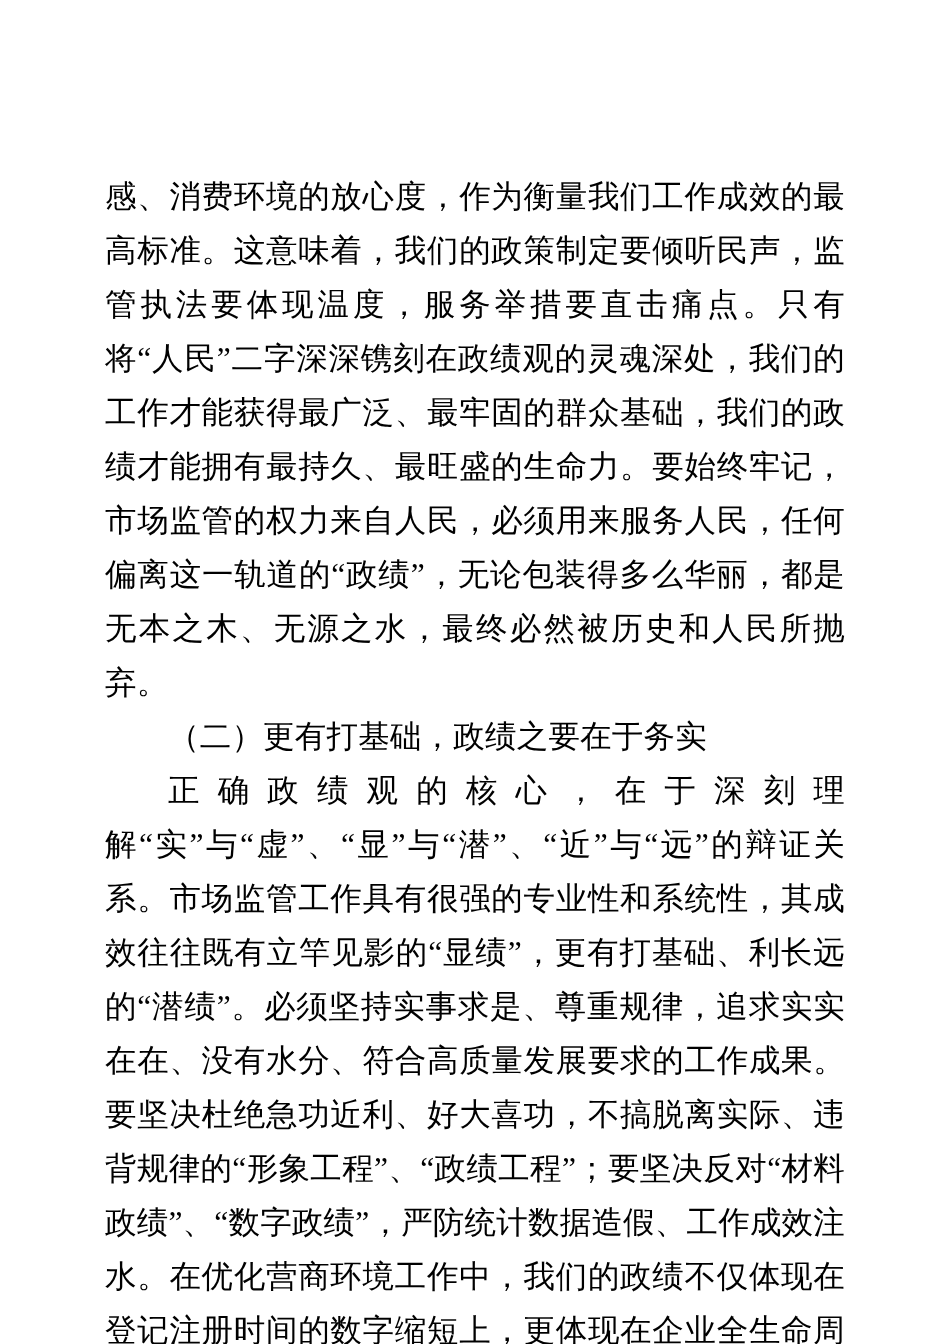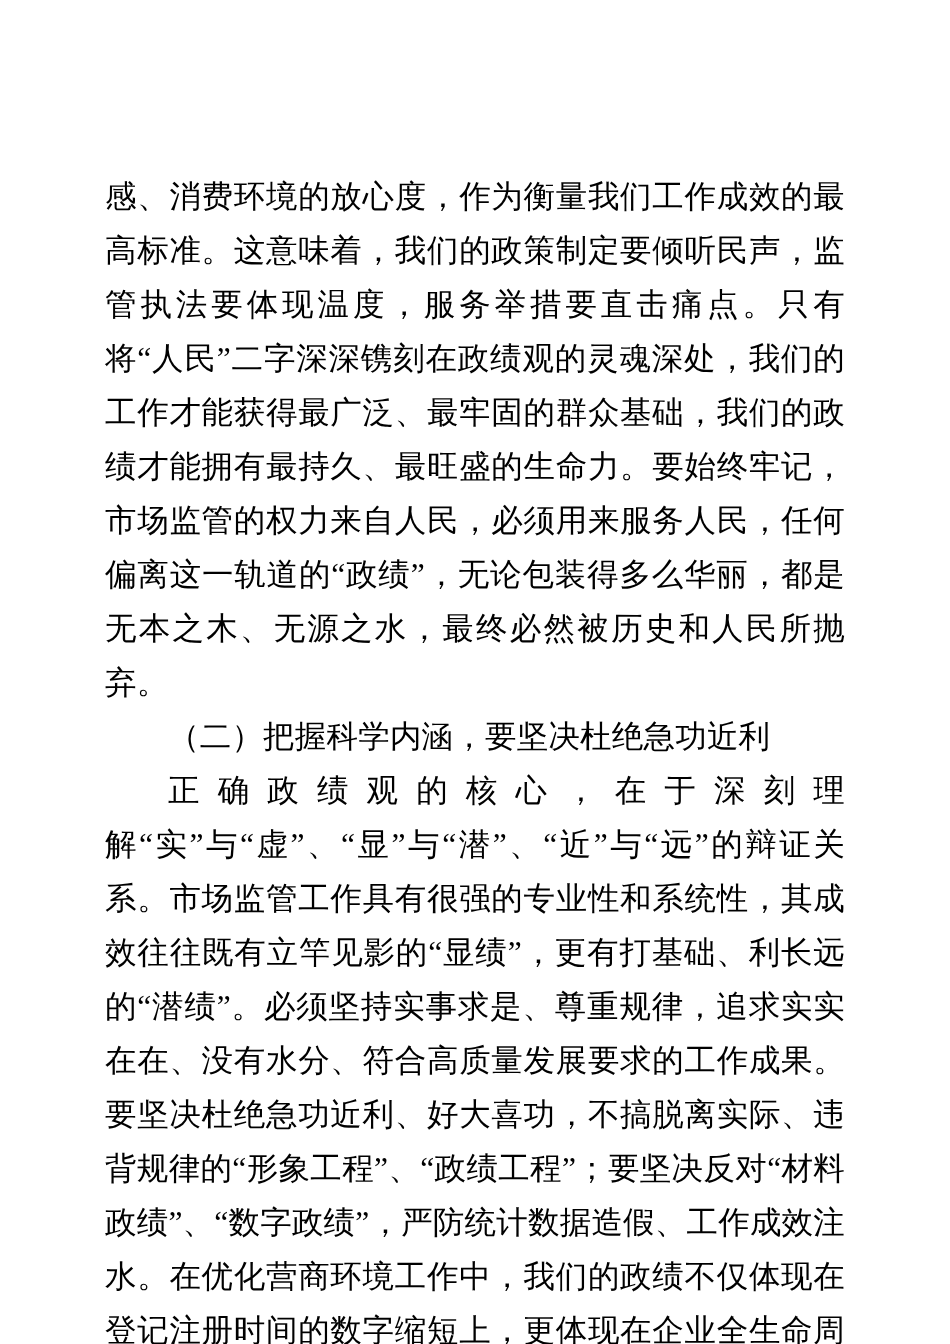--- a/index.html
+++ b/index.html
@@ -44,16 +44,16 @@
   .heading {
     text-indent: 63px;
   }
 </style>
 </head>
 <body>
 
 <div class="page">
   <div class="doc-body">
     <p class="para">感、消费环境的放心度，作为衡量我们工作成效的最高标准。这意味着，我们的政策制定要倾听民声，监管执法要体现温度，服务举措要直击痛点。只有将“人民”二字深深镌刻在政绩观的灵魂深处，我们的工作才能获得最广泛、最牢固的群众基础，我们的政绩才能拥有最持久、最旺盛的生命力。要始终牢记，市场监管的权力来自人民，必须用来服务人民，任何偏离这一轨道的“政绩”，无论包装得多么华丽，都是无本之木、无源之水，最终必然被历史和人民所抛弃。</p>
-    <p class="para heading">（二）把握科学内涵，要坚决杜绝急功近利</p>
+    <p class="para heading">（二）更有打基础，政绩之要在于务实</p>
     <p class="para indent">正确政绩观的核心，在于深刻理解“实”与“虚”、“显”与“潜”、“近”与“远”的辩证关系。市场监管工作具有很强的专业性和系统性，其成效往往既有立竿见影的“显绩”，更有打基础、利长远的“潜绩”。必须坚持实事求是、尊重规律，追求实实在在、没有水分、符合高质量发展要求的工作成果。要坚决杜绝急功近利、好大喜功，不搞脱离实际、违背规律的“形象工程”、“政绩工程”；要坚决反对“材料政绩”、“数字政绩”，严防统计数据造假、工作成效注水。在优化营商环境工作中，我们的政绩不仅体现在登记注册时间的数字缩短上，更体现在企业全生命周期感受到的制度性交易成本的真正降低，体现在市场主体活力的持续迸发上。在守护</p>
   </div>
 </div>
 
 </body></html>

